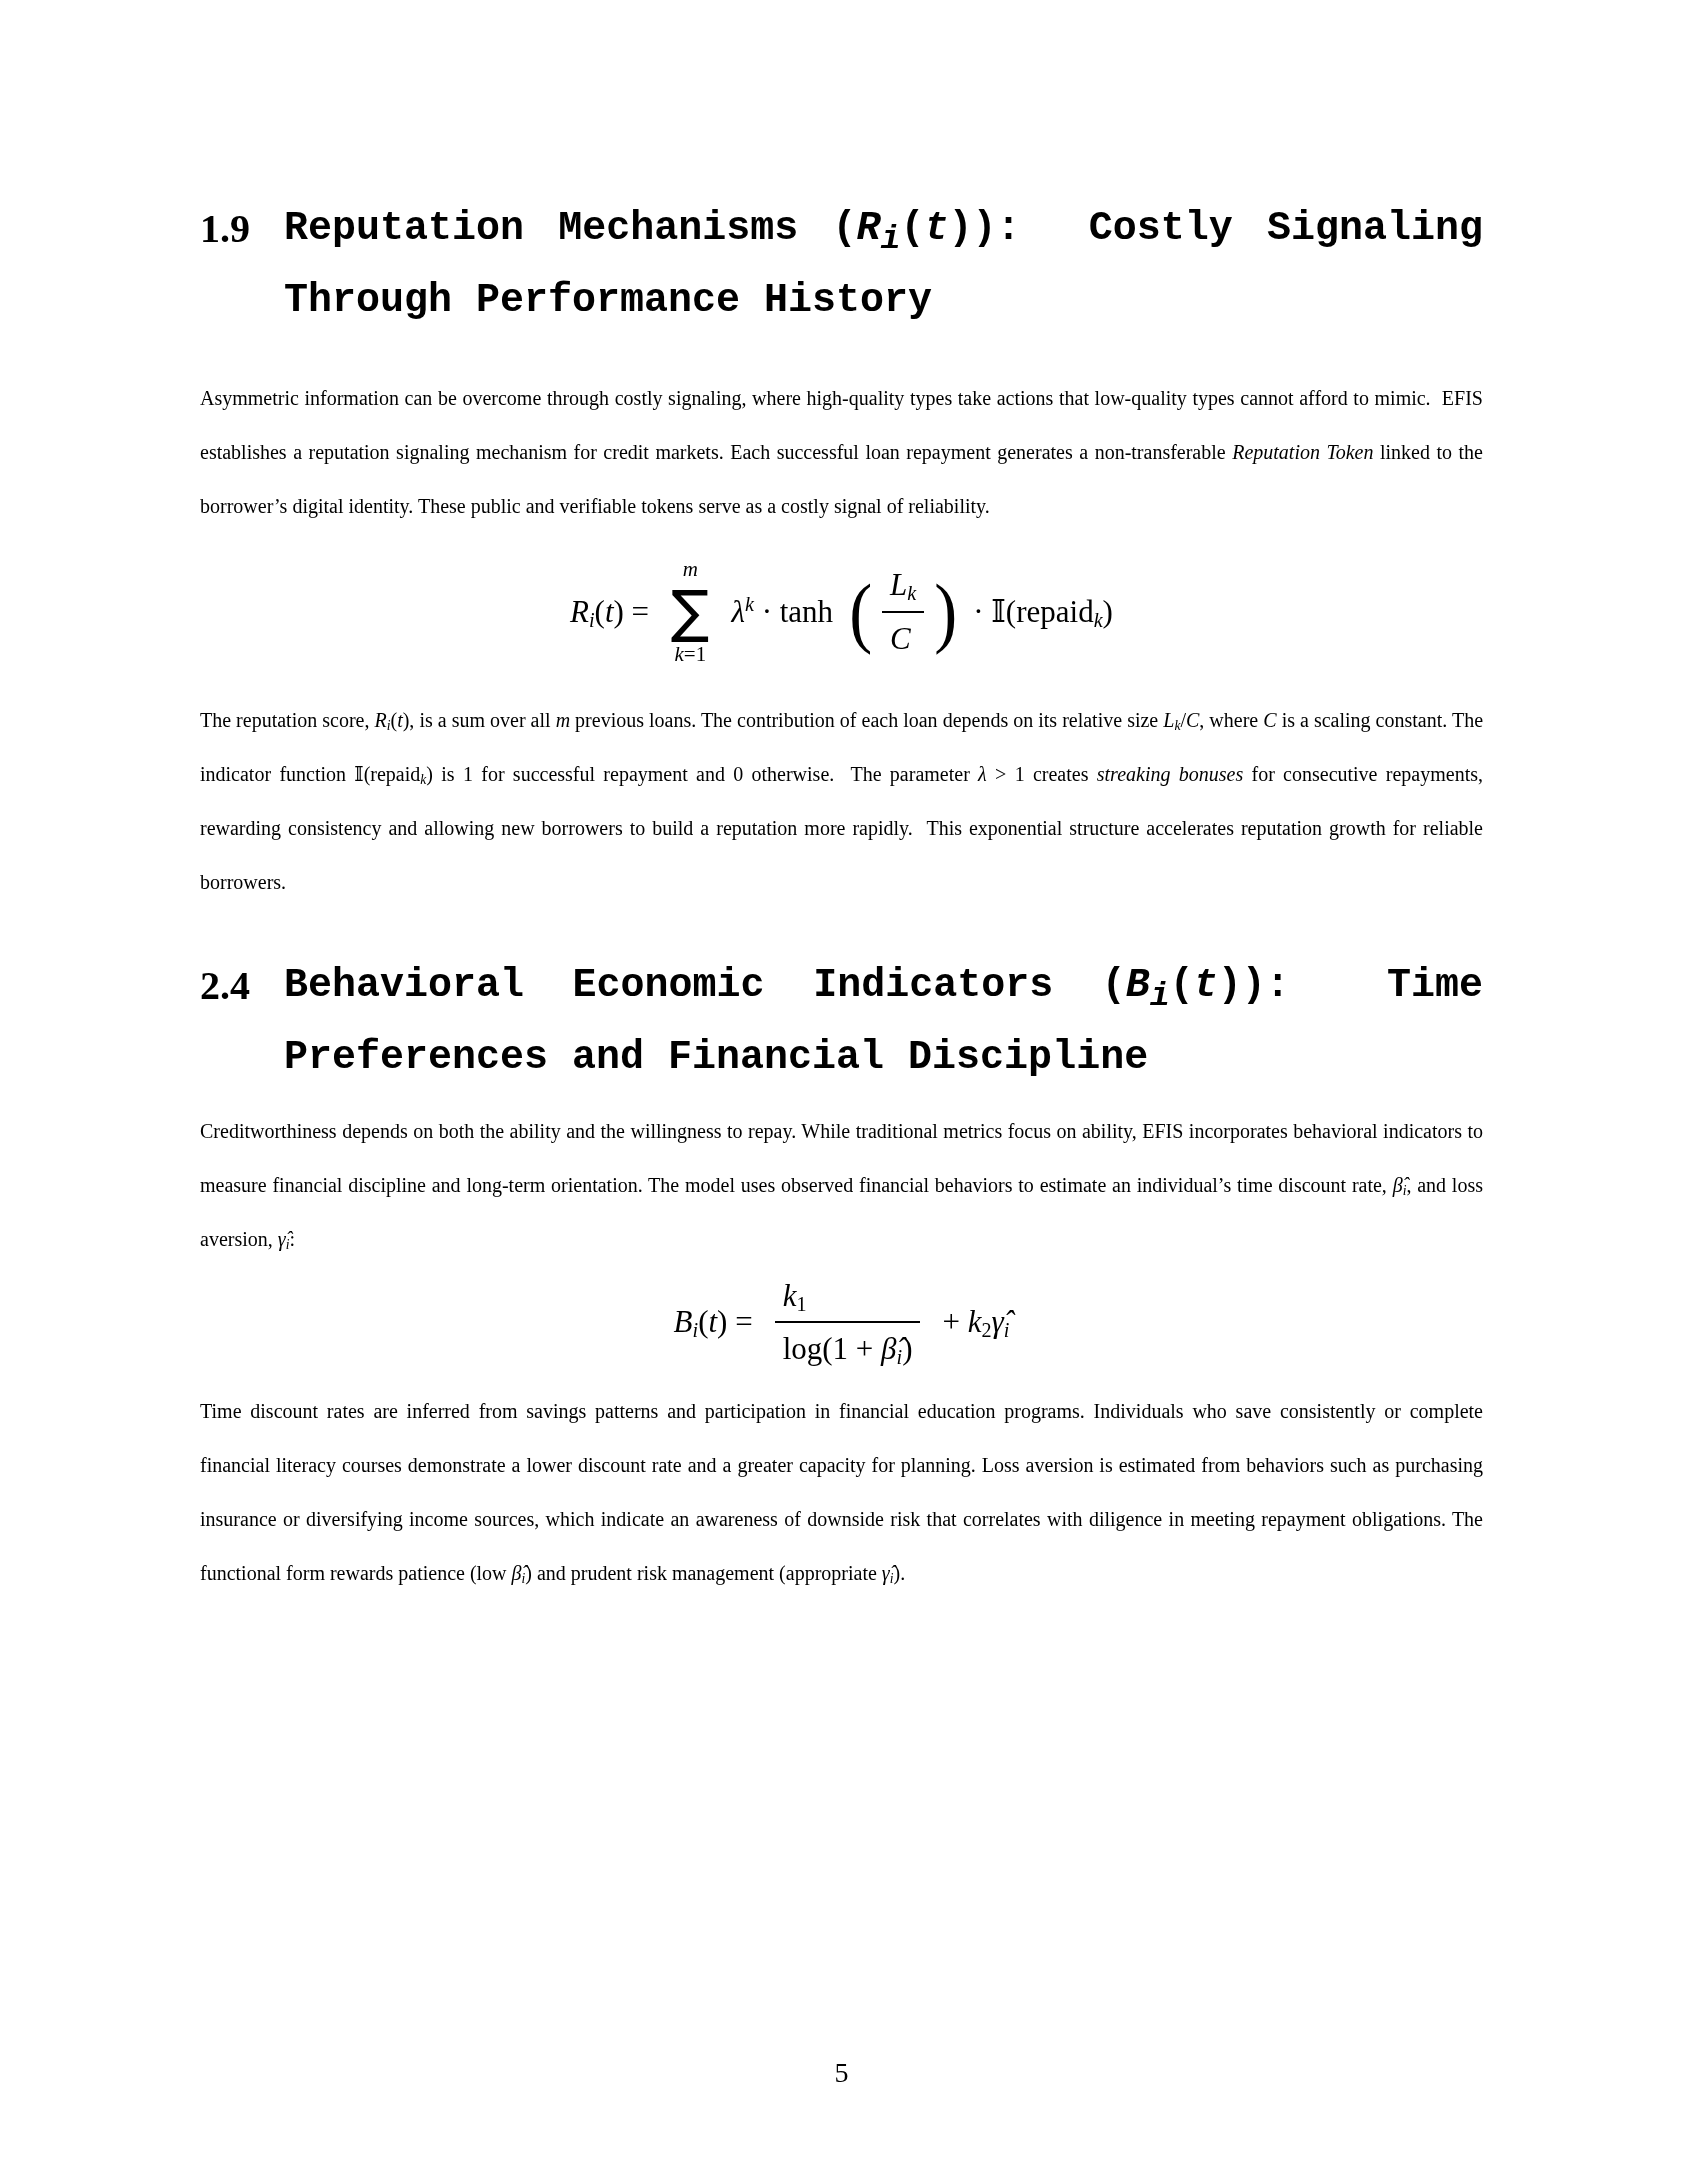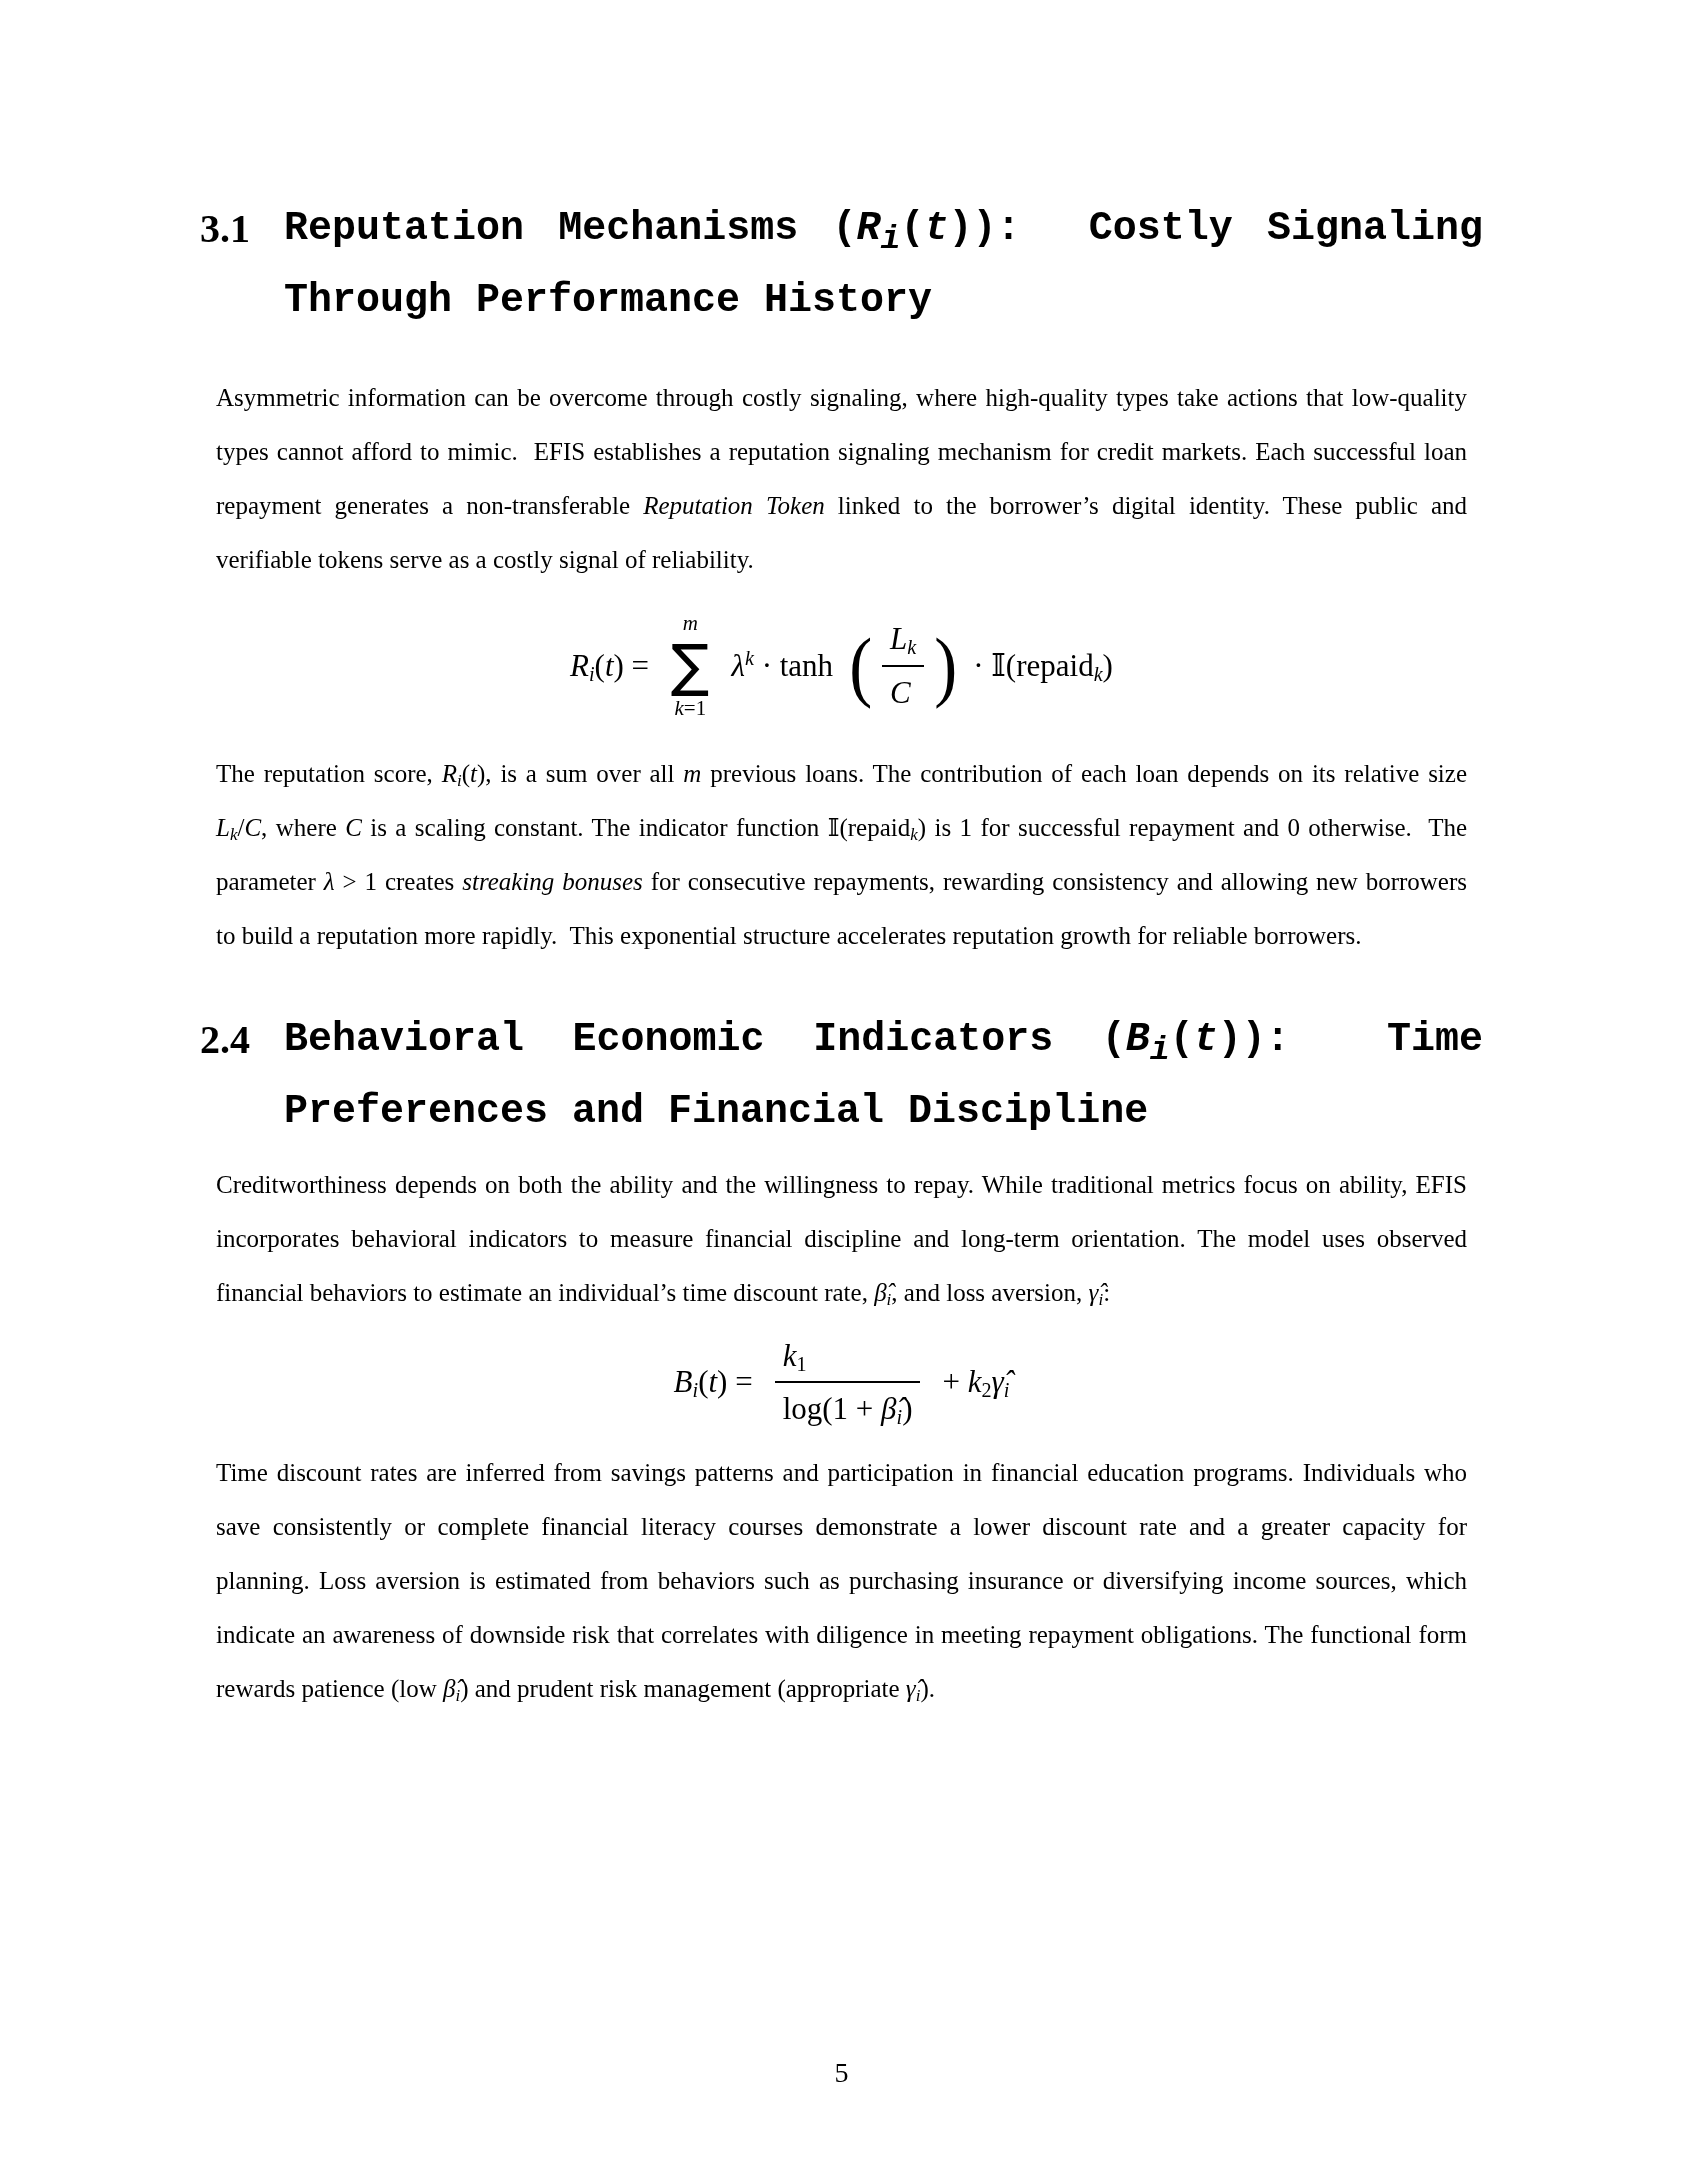--- a/index.html
+++ b/index.html
@@ -36,22 +36,22 @@
     flex: 0 0 84px;
     text-align: left;
   }
   .sec-title {
     flex: 1;
     text-align: justify;
     font-family: Liberation Mono, monospace;
   }
   
   p.body-par {
-    margin: 16px;
-    font-size: 25px;
+    margin: 0;
+    font-size: 20px;
     line-height: 54px;
     text-align: justify;
   }
   p.body-par sub, p.body-par sup {
     font-size: 68%;
     line-height: 0;
   }
   p.body-par sub { vertical-align: -0.22em; }
   
   .equation {
@@ -107,21 +107,21 @@
   }
 </style>
 </head>
 <body>
 
 <div class="page">
   <div class="content">
 
     <section>
       <h2 class="sec-heading first">
-        <span class="sec-num">3.1</span>
+        <span class="sec-num">1.9</span>
         <span class="sec-title">Reputation Mechanisms (<i>R</i><sub><i>i</i></sub>(<i>t</i>)):&nbsp; Costly Signaling Through Performance History</span>
       </h2>
 
       <p class="body-par">Asymmetric information can be overcome through costly signaling, where high-quality types take actions that low-quality types cannot afford to mimic.&nbsp; EFIS establishes a reputation signaling mechanism for credit markets. Each successful loan repayment generates a non-transferable <i>Reputation Token</i> linked to the borrower’s digital identity. These public and verifiable tokens serve as a costly signal of reliability.</p>
 
       <div class="equation eq-rep">
         <span class="eq-part"><i>R</i><sub><i>i</i></sub>(<i>t</i>) =</span>
         <span class="sum">
           <span class="sum-top"><i>m</i></span>
           <span class="sum-sym">∑</span>

